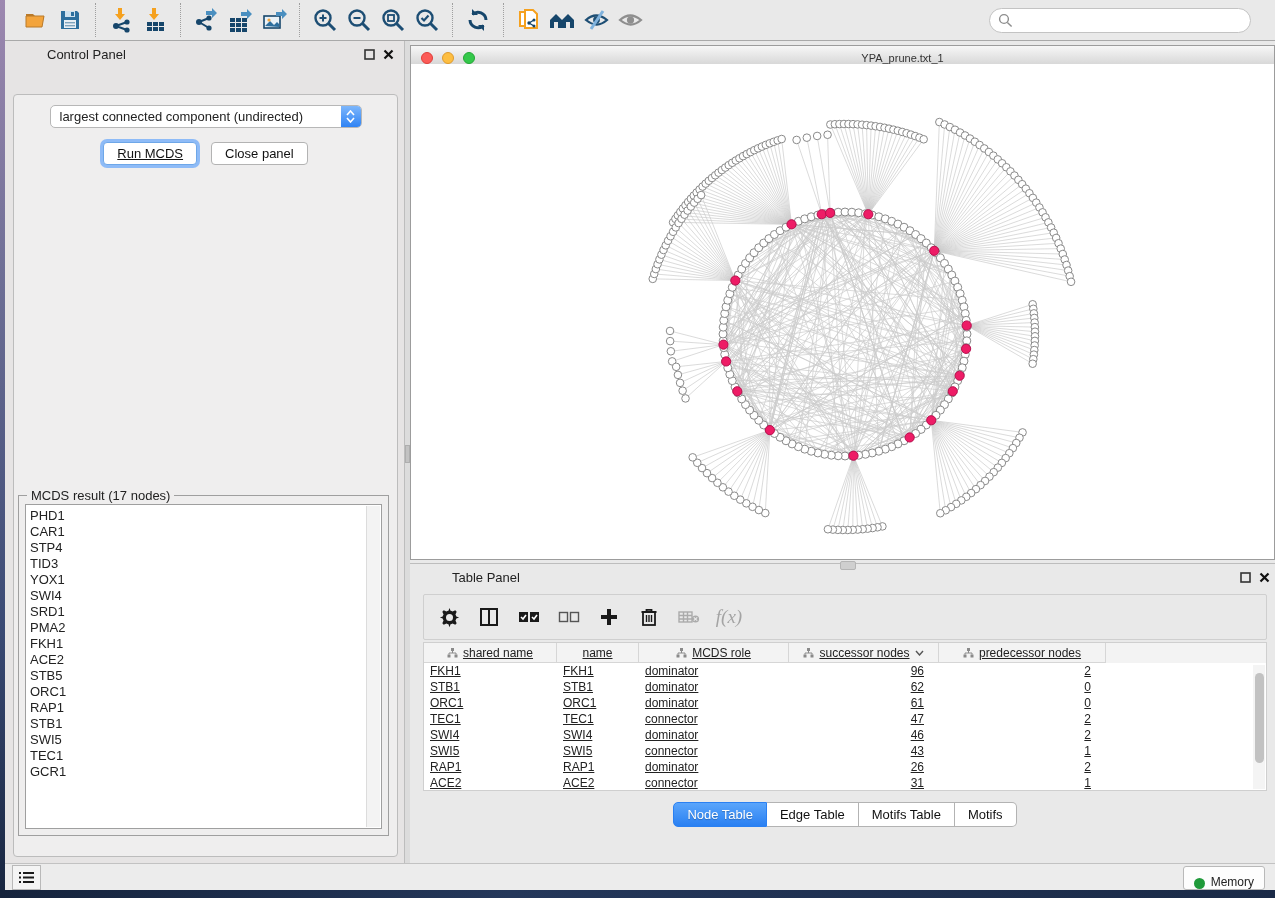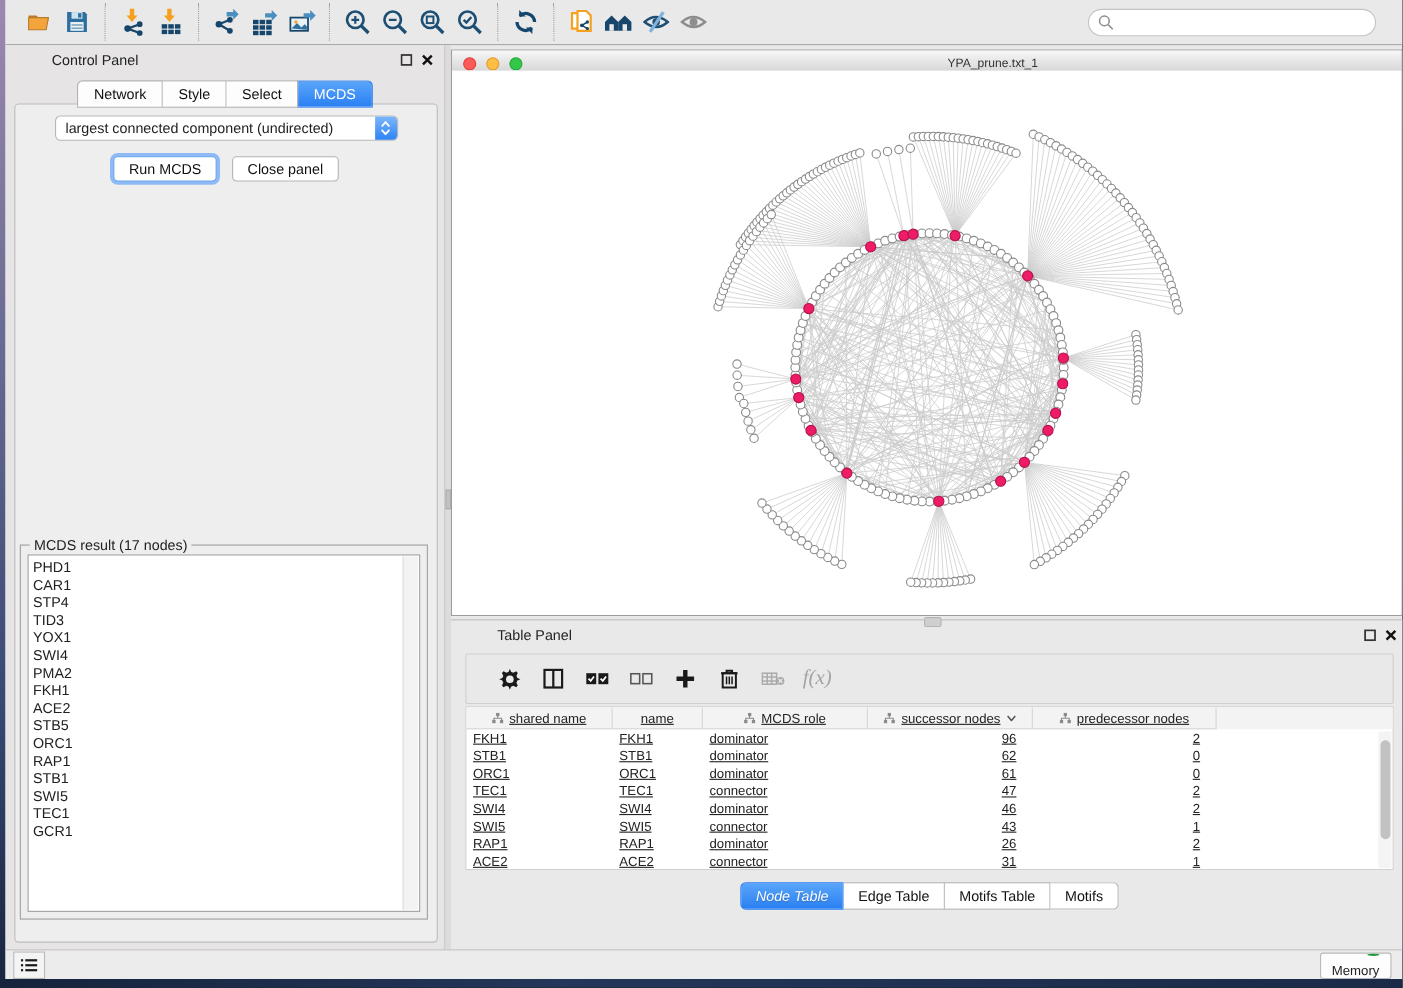--- a/index.html
+++ b/index.html
@@ -31,21 +31,21 @@
               border:1px solid #bcbcbc;border-radius:4px;}
   .opt-label{text-align:center;font-size:13px;margin-top:22px;}
   .dropdown{margin:10px auto 0 auto;width:312px;height:23px;background:#fff;border:1px solid #b7b7b7;
             border-radius:5px;display:flex;align-items:center;font-size:13px;box-sizing:border-box;}
   .dropdown .dval{flex:1;padding-left:9px;white-space:nowrap;overflow:hidden;}
   .stepper{width:20px;height:21px;border-radius:0 4px 4px 0;background:linear-gradient(#7db7fc,#2f83f4);
            display:flex;flex-direction:column;align-items:center;justify-content:center;gap:1px;}
   .btnrow{display:flex;justify-content:center;gap:14px;margin-top:14px;}
   .mbtn{font-size:13px;background:#fff;border:1px solid #b3b3b3;border-radius:4px;padding:3px 13px;
         font-family:"Liberation Sans",sans-serif;color:#111;}
-  .mbtn.focusring{box-shadow:0 0 0 3px rgba(110,170,250,.75);border-color:#6ea7e8;}
+  .mbtn.focusring{box-shadow:0 0 0 3px rgba(110,170,250,.75);border-color:#6ea7e8;text-decoration:underline;}
   .groupbox{position:absolute;left:4px;right:8px;top:400px;bottom:20px;border:1px solid #9f9f9f;background:#efeeee;}
   .groupbox .legend{position:absolute;top:-8px;left:8px;background:#efeeee;padding:0 4px;font-size:13px;}
   .mcds-list{position:absolute;left:6px;right:6px;top:8px;bottom:6px;background:#fff;border:1px solid #9f9f9f;
              overflow:hidden;font-size:13px;}
   .mcds-items{padding:3px 0 0 4px;line-height:16px;}
   .mcds-sb{position:absolute;top:1px;right:1px;bottom:1px;width:13px;background:#f3f3f3;border-left:1px solid #dcdcdc;}
   
   .vdivider{position:absolute;left:400px;top:41px;width:5px;height:822px;background:#dcdcdc;}
   .vdivider .grip{position:absolute;left:0;top:404px;width:5px;height:18px;background:#c2c2c2;border:1px solid #aeaeae;box-sizing:border-box;}
   .hgrip{position:absolute;left:430px;top:-3px;width:14px;height:7px;background:#cfcfcf;border:1px solid #b5b5b5;border-radius:2px;}
@@ -53,42 +53,42 @@
   .netwin{position:absolute;left:405px;top:45px;width:865px;height:515px;background:#fff;border:1px solid #9c9c9c;box-sizing:border-box;}
   .net-titlebar{height:18px;background:linear-gradient(#f7f7f7,#d8d8d8);border-bottom:1px solid #a5a5a5;
                 position:relative;display:flex;align-items:flex-end;}
   .lights{display:flex;gap:9px;margin-left:10px;}
   .light{width:12px;height:12px;border-radius:50%;box-sizing:border-box;}
   .net-title{position:absolute;left:0;right:0;text-align:center;font-size:11px;color:#333;transform:translateX(60px);}
   .net-canvas{position:absolute;left:0;top:18px;right:0;bottom:0;background:#fff;overflow:hidden;}
   
   .tpanel{position:absolute;left:405px;top:563px;width:870px;height:300px;background:#e9e9e9;box-sizing:border-box;border-top:1px solid #bdbdbd;}
   .t-toolbar{position:absolute;left:13px;right:13px;top:30px;height:44px;background:#e9e9e9;
-             border:1px solid #cfcfcf;border-radius:2px;display:flex;align-items:center;gap:14px;padding-left:26px;}
+             border:1px solid #cfcfcf;border-radius:2px;display:flex;align-items:center;gap:14px;padding-left:12px;}
   .ticon{display:flex;align-items:center;justify-content:center;width:26px;height:26px;}
   .fx{font-family:"Liberation Serif",serif;font-style:italic;font-size:19px;color:#a4a4a4;}
   .ttable{position:absolute;left:13px;right:13px;top:78px;bottom:72px;background:#fff;border:1px solid #cfcfcf;overflow:hidden;text-decoration:underline;}
   .thead{display:flex;height:20px;background:#f3f3f3;font-size:12px;color:#222;}
   .th{display:flex;align-items:center;justify-content:center;gap:5px;border-right:1px solid #d6d6d6;border-bottom:1px solid #d6d6d6;box-sizing:border-box;}
   .tbody{font-size:12px;}
   .trow{display:flex;height:16px;align-items:center;}
   .td{box-sizing:border-box;padding:0 6px;white-space:nowrap;overflow:hidden;}
   .num{text-align:right;padding-right:15px;}
   .tv-sb{position:absolute;top:22px;right:1px;bottom:1px;width:12px;background:#f4f4f4;}
   .tv-thumb{position:absolute;top:8px;right:1px;width:9px;height:90px;background:#c2c2c2;border-radius:5px;}
   .btabs{position:absolute;left:0;right:0;bottom:36px;display:flex;justify-content:center;}
   .btab{font-size:13px;padding:4px 13px;background:#fff;border:1px solid #b3b3b3;border-left:none;color:#111;}
   .btab:first-child{border-left:1px solid #b3b3b3;border-radius:5px 0 0 5px;}
   .btab:last-child{border-radius:0 5px 5px 0;}
-  .btab.sel{background:linear-gradient(#5aa5fb,#2a80f2);color:#fff;border-color:#2a80f2;text-shadow:0 1px 1px rgba(0,0,0,.25);font-style:italic;}
+  .btab.sel{background:linear-gradient(#5aa5fb,#2a80f2);color:#fff;border-color:#2a80f2;text-shadow:0 1px 1px rgba(0,0,0,.25);}
   
   .statusbar{position:absolute;left:0;right:0;top:863px;height:27px;background:#ececec;border-top:1px solid #c2c2c2;display:flex;align-items:center;}
   .listbtn{width:27px;height:23px;margin-left:7px;background:#f4f4f4;border:1px solid #b9b9b9;display:flex;align-items:center;justify-content:center;}
   .membtn{margin-left:auto;margin-right:10px;height:22px;background:#fdfdfd;border:1px solid #b9b9b9;border-radius:3px;
-          display:flex;align-items:flex-end;gap:6px;padding:0 10px;font-size:12px;flex-direction:column;}
+          display:flex;align-items:flex-end;gap:6px;padding:0 10px;font-size:12px;}
   .memdot{width:11px;height:11px;border-radius:50%;background:#1f9a3a;}
   .deskstrip{position:absolute;left:0;right:0;top:890px;height:8px;background:linear-gradient(90deg,#15233c,#24375a 40%,#1a2a47);}
   svg{display:block;}
 </style>
 </head>
 <body>
 
 <div class="stage">
  <div class="appwin">
 
@@ -263,26 +263,20 @@
                 <rect x="1" y="1" width="9" height="9" fill="none" stroke="#333" stroke-width="1.6"></rect>
               </svg>
             </span>
         <span>
               <svg width="11" height="11" viewBox="0 0 11 11">
                 <path d="M1.5 1.5l8 8M9.5 1.5l-8 8" stroke="#111" stroke-width="2.2"></path>
               </svg>
             </span>
       </span>
     </div>
-    <div class="tabbar">
-      <div class="tab">Network</div>
-      <div class="tab">Style</div>
-      <div class="tab">Select</div>
-      <div class="tab sel">MCDS</div>
-    </div>
     <div class="cp-content">
       <div class="dropdown">
         <span class="dval">largest connected component (undirected)</span>
         <span class="stepper">
           <svg width="9" height="6" viewBox="0 0 9 6">
                 <path d="M1 5l3.5-4L8 5" fill="none" stroke="#fff" stroke-width="1.6"></path>
               </svg>
           <svg width="9" height="6" viewBox="0 0 9 6">
                 <path d="M1 1l3.5 4L8 1" fill="none" stroke="#fff" stroke-width="1.6"></path>
               </svg>
@@ -296,20 +290,21 @@
         <span class="legend">MCDS result (17 nodes)</span>
         <div class="mcds-list">
           <div class="mcds-items">
 
           <div>PHD1</div>
                 <div>CAR1</div>
                 <div>STP4</div>
                 <div>TID3</div>
                 <div>YOX1</div>
                 <div>SWI4</div>
+                <div>SRD1</div>
                 <div>PMA2</div>
                 <div>FKH1</div>
                 <div>ACE2</div>
                 <div>STB5</div>
                 <div>ORC1</div>
                 <div>RAP1</div>
                 <div>STB1</div>
                 <div>SWI5</div>
                 <div>TEC1</div>
                 <div>GCR1</div>

